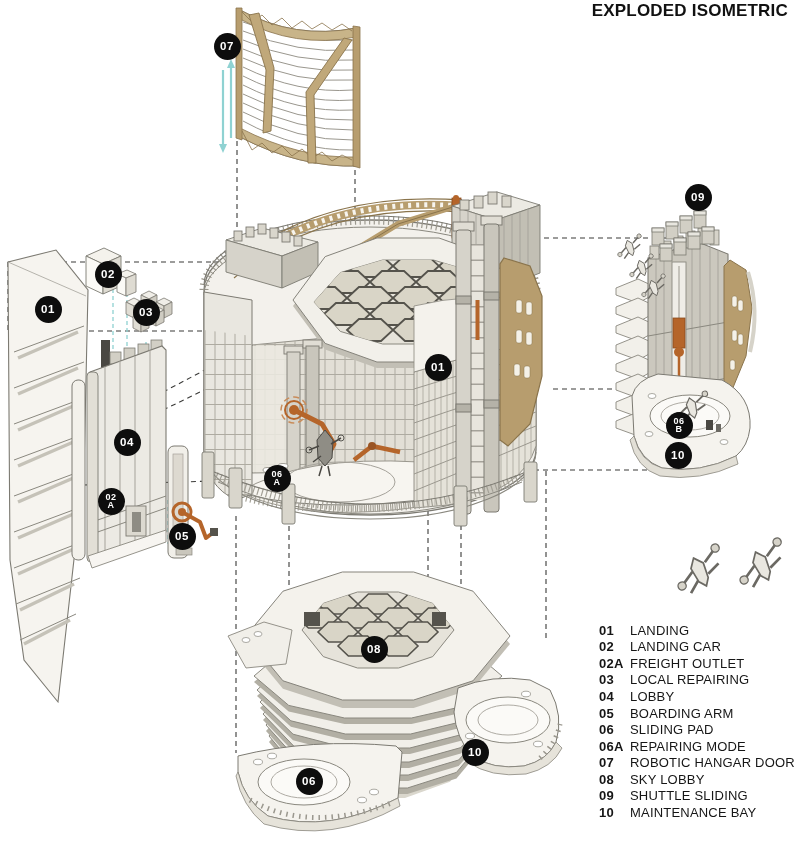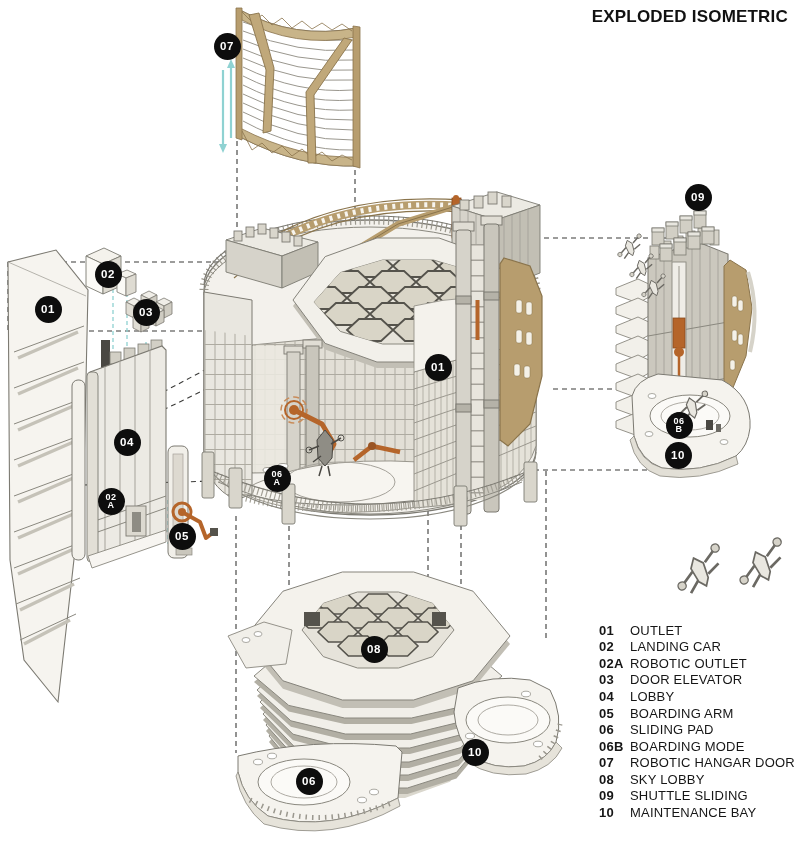--- a/index.html
+++ b/index.html
@@ -1,19 +1,19 @@
 <!DOCTYPE html>
 <html><head>
 <meta charset="utf-8">
 <style>
   html,body{margin:0;padding:0}
   body{width:800px;height:845px;background:#ffffff;font-family:"Liberation Sans",sans-serif;position:relative;overflow:hidden}
   .stage{position:absolute;inset:0}
   .stage svg{position:absolute;left:0;top:0}
-  .title{position:absolute;top:7px;right:12px;font-size:17px;font-weight:700;letter-spacing:.2px;color:#111}
+  .title{position:absolute;top:1px;right:12px;font-size:17px;font-weight:700;letter-spacing:.2px;color:#111}
   .legend{position:absolute;left:599px;top:622px}
   .lrow{display:flex;align-items:center;height:16.55px;font-size:13px;color:#161616;white-space:nowrap}
   .lnum{width:31px;font-weight:700;letter-spacing:.3px}
   .llabel{letter-spacing:.2px}
   .mk{position:absolute;width:27px;height:27px;border-radius:50%;background:#0d0d0d;color:#fff;
       display:flex;align-items:center;justify-content:center;font-size:11.5px;font-weight:700;letter-spacing:.5px;z-index:5}
   .mk2{flex-direction:column;font-size:9px;line-height:8px;font-weight:700;letter-spacing:.4px}
   .mk2 span{display:block}
 </style>
 </head>
@@ -529,49 +529,49 @@
 
 <use href="#drone" transform="translate(700,572) rotate(-25) scale(1.7)"></use>
 <use href="#drone" transform="translate(762,566) rotate(-25) scale(1.7)"></use>
 </svg>
 
 <div class="title">EXPLODED ISOMETRIC</div>
 
 <div class="legend">
   <div class="lrow">
         <span class="lnum">01</span>
-        <span class="llabel">OUTLET</span>
+        <span class="llabel">LANDING</span>
       </div>
   <div class="lrow">
         <span class="lnum">02</span>
         <span class="llabel">LANDING CAR</span>
       </div>
   <div class="lrow">
         <span class="lnum">02A</span>
-        <span class="llabel">ROBOTIC OUTLET</span>
+        <span class="llabel">FREIGHT OUTLET</span>
       </div>
   <div class="lrow">
         <span class="lnum">03</span>
-        <span class="llabel">DOOR ELEVATOR</span>
+        <span class="llabel">LOCAL REPAIRING</span>
       </div>
   <div class="lrow">
         <span class="lnum">04</span>
         <span class="llabel">LOBBY</span>
       </div>
   <div class="lrow">
         <span class="lnum">05</span>
         <span class="llabel">BOARDING ARM</span>
       </div>
   <div class="lrow">
         <span class="lnum">06</span>
         <span class="llabel">SLIDING PAD</span>
       </div>
   <div class="lrow">
-        <span class="lnum">06B</span>
-        <span class="llabel">BOARDING MODE</span>
+        <span class="lnum">06A</span>
+        <span class="llabel">REPAIRING MODE</span>
       </div>
   <div class="lrow">
         <span class="lnum">07</span>
         <span class="llabel">ROBOTIC HANGAR DOOR</span>
       </div>
   <div class="lrow">
         <span class="lnum">08</span>
         <span class="llabel">SKY LOBBY</span>
       </div>
   <div class="lrow">

